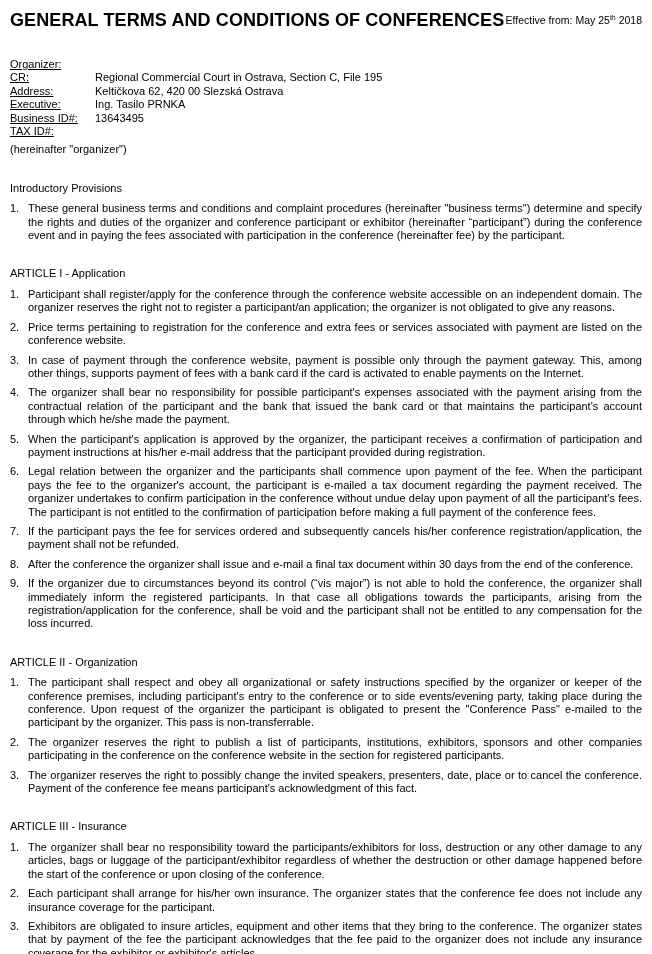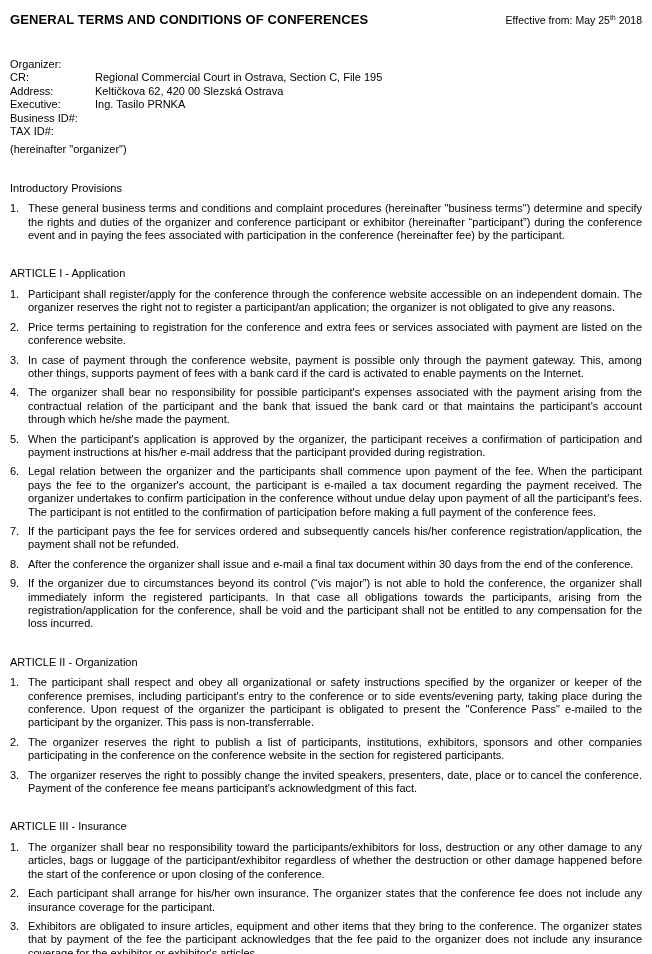--- a/index.html
+++ b/index.html
@@ -16,36 +16,36 @@
     color: #000000;
     overflow: hidden;
   }
   .header {
     display: flex;
     justify-content: space-between;
     align-items: flex-start;
   }
   .doc-title {
     margin: 0;
-    font-size: 13px;
+    font-size: 18px;
     line-height: 16px;
     font-weight: bold;
     letter-spacing: 0.1px;
     white-space: nowrap;
   }
   .effective {
     font-size: 10.5px;
     line-height: 13px;
     padding-top: 2px;
     white-space: nowrap;
   }
   .effective sup { font-size: 7px; line-height: 0; }
   .org-info { margin-top: 30px; }
   .org-row { display: flex; }
-  .org-label { flex: 0 0 85px; }
+  .org-label { flex: 0 0 85px; text-decoration: underline; }
   .org-value { flex: 1; }
   .hereinafter { margin: 5px 0 0 0; }
   .section-heading { margin: 25px 0 7px 0; }
   .list-item { display: flex; margin: 0 0 6px 0; }
   .item-number { flex: 0 0 18px; }
   .item-text { flex: 1; text-align: justify; }
 </style>
 </head>
 <body>
 
@@ -66,20 +66,21 @@
       <div class="org-row">
         <span class="org-label">Address:</span>
         <span class="org-value">Keltičkova 62, 420 00 Slezská Ostrava</span>
       </div>
       <div class="org-row">
         <span class="org-label">Executive:</span>
         <span class="org-value">Ing. Tasilo PRNKA</span>
       </div>
       <div class="org-row">
         <span class="org-label">Business ID#:</span>
+        <span class="org-value">13643495</span>
       </div>
       <div class="org-row">
         <span class="org-label">TAX ID#:</span>
       </div>
     </div>
 
   <p class="hereinafter">(hereinafter "organizer")</p>
 
   <div id="sections">
       <section class="section">

